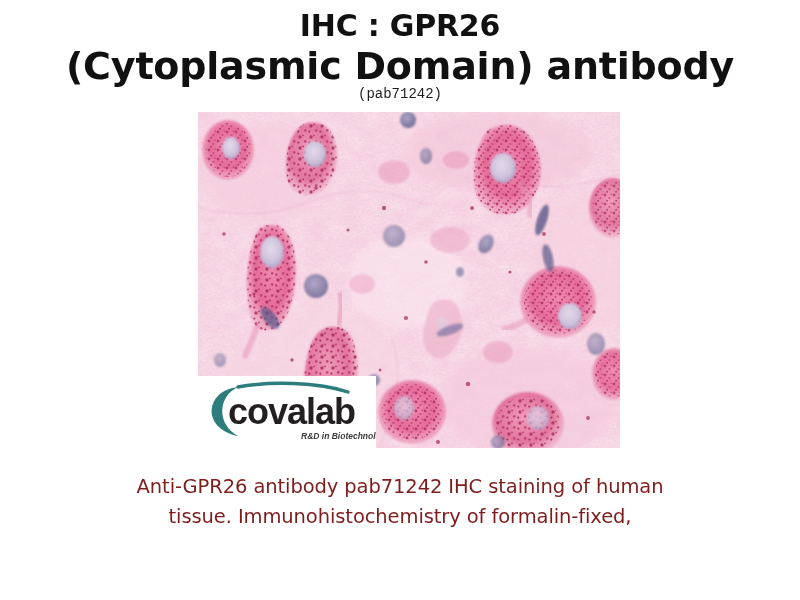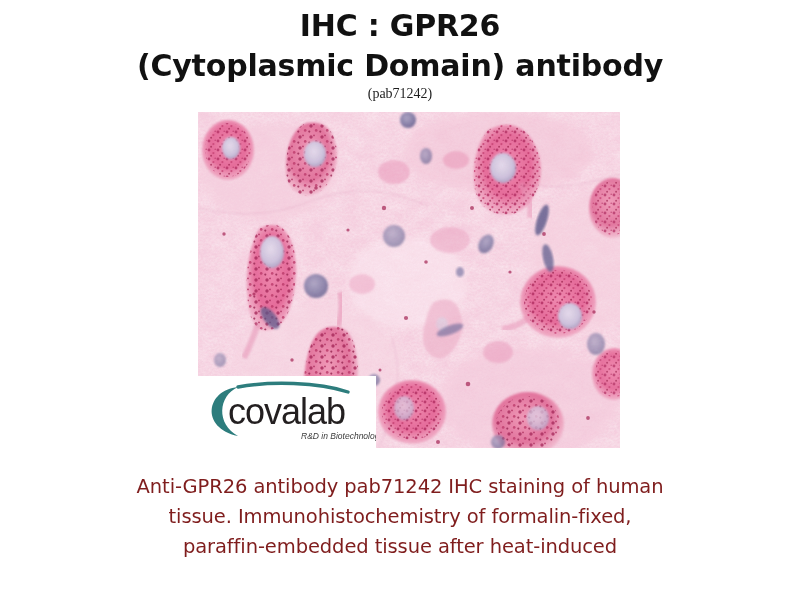--- a/index.html
+++ b/index.html
@@ -27,23 +27,23 @@
   .title-line {
     font-family: "DejaVu Sans", sans-serif;
     font-weight: bold;
     font-size: 30px;
     line-height: 40px;
     letter-spacing: -0.2px;
     color: #111111;
     white-space: nowrap;
   }
   .title-line-1 { padding-top: 6px; }
-  .title-line-2 { font-size: 30px; }
+  .title-line-2 { font-size: 38px; }
   .title-code {
-    font-family: Liberation Serif, serif;
+    font-family: Liberation Mono, monospace;
     font-size: 14px;
     line-height: 18px;
     color: #1d1d1d;
     font-weight: normal;
     margin-top: -1px;
   }
 
   
   .micrograph {
     position: absolute;
@@ -58,20 +58,21 @@
 
   
   .logo-plate {
     position: absolute;
     left: 198px;
     top: 376px;
     width: 178px;
     height: 72px;
     background: #ffffff;
     overflow: hidden;
+    font-weight: bold;
   }
   .logo-plate svg { display: block; }
 
   
   .caption {
     position: absolute;
     left: 100px;
     top: 472px;
     width: 600px;
     text-align: center;
@@ -315,14 +316,13 @@
 
     <text x="30" y="48" font-family="Liberation Sans, sans-serif" font-size="36" letter-spacing="-1" fill="#231f20">covalab</text>
 
     <text x="103" y="63" font-family="Liberation Sans, sans-serif" font-size="8.5" font-style="italic" fill="#3c3c3c">R&amp;D in Biotechnology</text>
   </svg>
 </div>
 
 <div class="caption">
   <div>Anti-GPR26 antibody pab71242 IHC staining of human</div>
   <div>tissue. Immunohistochemistry of formalin-fixed,</div>
-  <div>paraffin-embedded tissue after heat-induced</div>
 </div>
 
 </body></html>

